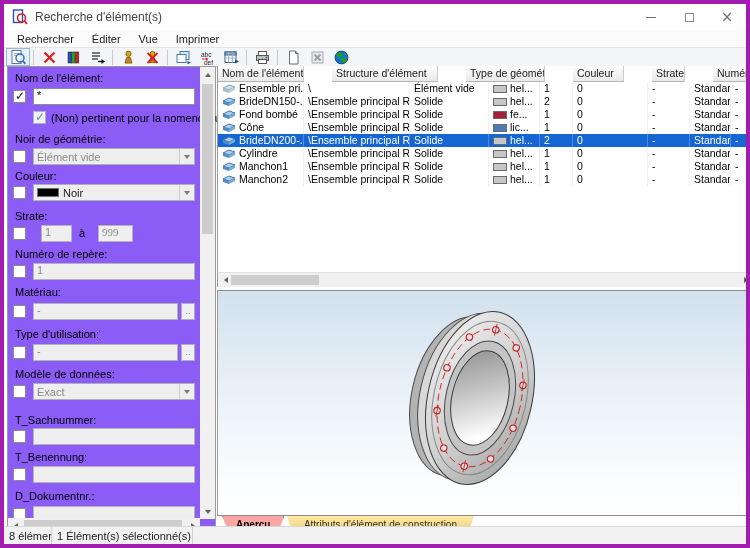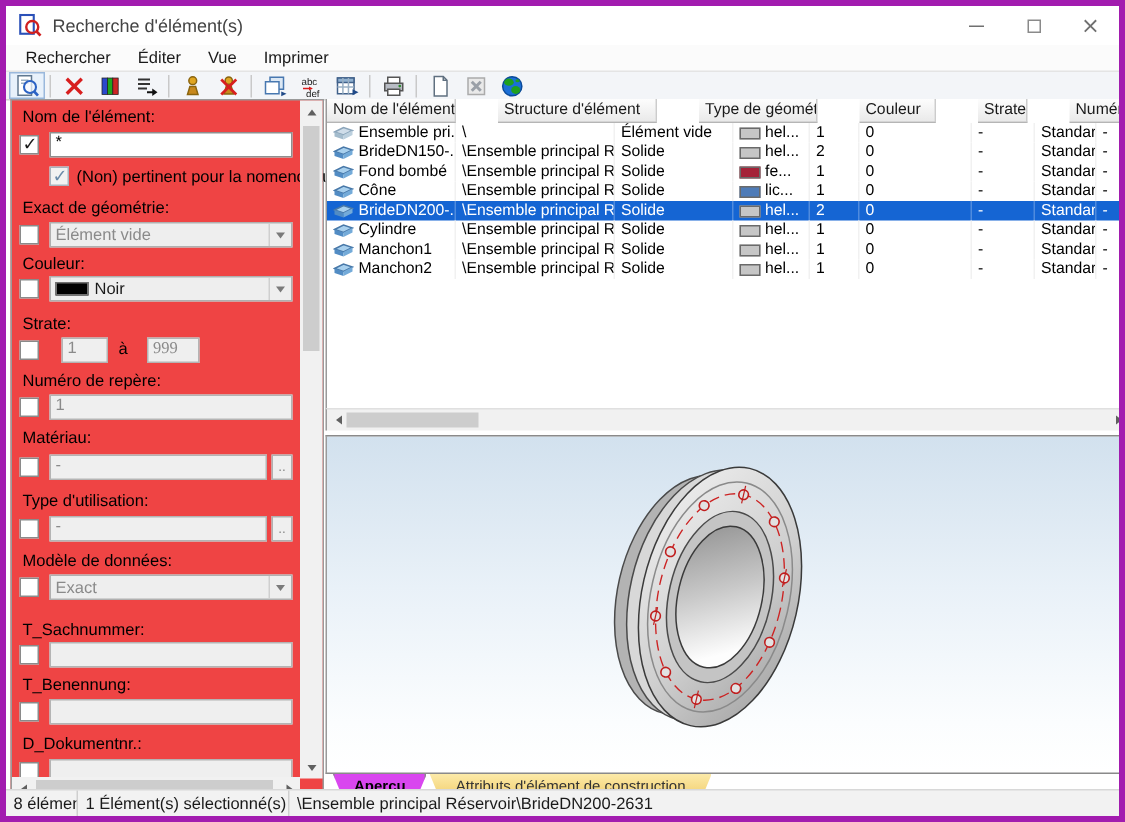--- a/index.html
+++ b/index.html
@@ -20,21 +20,21 @@
   .close-glyph { font-size:15px; line-height:1; color:#707070; font-family:"DejaVu Sans",sans-serif; }
   
   .menubar { position:absolute; left:0; top:26px; right:0; height:18px; background:#fbfbfb; border-bottom:1px solid #e4e4e4; display:flex; align-items:center; padding-left:4px;text-align:right; }
   .menu-item { font-size:11px; color:#1a1a1a; padding:0 9px; height:100%; display:flex; align-items:center; }
   
   .toolbar { position:absolute; left:0; top:44px; right:0; height:19px; background:#f3f5f8; border-bottom:1px solid #d6d6d6; display:flex; align-items:center; padding-left:2px; }
   .tbtn { width:24px; height:18px; display:flex; align-items:center; justify-content:center; }
   .tbtn.boxed { border:1px solid #9ab8dc; background:#e8f1fb; }
   .tsep { width:1px; height:15px; background:#c9c9c9; margin:0 3px; }
   
-  .left-panel { position:absolute; left:3px; top:62px; width:209px; height:468px; background:#ef4444; border:1px solid #9a9a9a; }
+  .left-panel { position:absolute; left:3px; top:62px; width:209px; height:468px; background:#8b5cf6; border:1px solid #9a9a9a; }
   .lp-label { position:absolute; left:7px; font-size:11px; color:#000; white-space:nowrap; }
   .cb { position:absolute; width:13px; height:13px; border:1px solid #8a8a8a; background:#fff; }
   .cb.on::after { content:"\2713"; position:absolute; left:1px; top:-2px; font-size:12px; color:#1a1a1a; }
   .cb.dim { border-color:#a8b4be; background:#f2f2f2; }
   .cb.dim::after { color:#6a8aa8; }
   .tin { position:absolute; height:17px; border:1px solid #8f8f8f; background:#fff; font-family:"Liberation Sans",sans-serif; font-size:11px; padding:0 3px; color:#000; }
   .tin.dis { background:#efefef; color:#8a8a8a; border-color:#b4b4b4; }
   .combo { position:absolute; height:17px; border:1px solid #b0b0b0; background:#eeeeee; color:#8a8a8a; font-size:11px; display:flex; align-items:center; padding-left:3px; }
   .combo .carrow { margin-left:auto; width:15px; align-self:stretch; border-left:1px solid #cfcfcf; display:flex; align-items:center; justify-content:center; }
   .tri-down { width:0; height:0; border-left:3.5px solid transparent; border-right:3.5px solid transparent; border-top:4px solid #7a7a7a; }
@@ -61,21 +61,21 @@
   .tcell { font-size:10.5px; color:#000; line-height:13px; padding-left:4px; white-space:nowrap; overflow:hidden; border-right:1px solid #f1f1f1; display:flex; align-items:center; }
   .tcell .rowicon { flex:none; margin-right:3px; }
   .rswatch { flex:none; width:14px; height:8px; border:1px solid #6a6a6a; margin-right:3px; }
   .trow.sel { background:#1565d3; }
   .trow.sel .tcell { color:#ffffff; border-right-color:rgba(255,255,255,.25); }
   
   .preview { position:absolute; left:213px; top:286px; width:536px; height:226px; border:1px solid #8a8a8a; border-left:1px solid #9a9a9a;
     background:linear-gradient(#d2e1ee 0%, #e9f1f8 45%, #fbfdfe 85%, #ffffff 100%); overflow:hidden; }
   .tabbar { position:absolute; left:213px; top:512px; width:536px; height:17px; background:#ffffff; display:flex; align-items:stretch; padding-left:5px; }
   .tab { clip-path:polygon(0 0, 100% 0, calc(100% - 7px) 100%, 7px 100%); font-size:10px; display:flex; align-items:center; justify-content:center; padding:0 14px; white-space:nowrap; }
-  .tab.active { background:#d946ef; font-weight:bold; color:#000; box-shadow:inset 0 -1px 0 #8a8a8a, inset 1px 0 0 #8a8a8a, inset -1px 0 0 #8a8a8a; }
+  .tab.active { background:#fca5a5; font-weight:bold; color:#000; box-shadow:inset 0 -1px 0 #8a8a8a, inset 1px 0 0 #8a8a8a, inset -1px 0 0 #8a8a8a; }
   .tab.attr { background:linear-gradient(#fceaa9,#f1cc69); color:#333; box-shadow:inset 0 -1px 0 #c2a24e; margin-left:2px; min-width:188px; }
   
   .statusbar { position:absolute; left:0; bottom:0; right:0; height:18px; background:#f2f2f2; border-top:1px solid #d8d8d8; display:flex; align-items:center; font-size:11px; color:#1a1a1a; }
   .sseg { padding:0 5px; height:100%; display:flex; align-items:center; border-right:1px solid #cfcfcf; white-space:nowrap; overflow:hidden; }
 </style>
 </head>
 <body>
 
 <div class="win">
 
@@ -214,21 +214,21 @@
   </div>
 
   <div class="left-panel">
     <div class="lp-label" style="top:5px;">Nom de l'élément:</div>
     <div class="cb on" style="left:5px; top:23px;"></div>
     <div class="tin" style="left:25px; top:21px; width:162px;">*</div>
 
     <div class="cb dim on" style="left:25px; top:44px;"></div>
     <div class="lp-label" style="left:43px; top:45px;">(Non) pertinent pour la nomenclature</div>
 
-    <div class="lp-label" style="top:66px;">Exact de géométrie:</div>
+    <div class="lp-label" style="top:66px;">Noir de géométrie:</div>
     <div class="cb" style="left:5px; top:83px;"></div>
     <div class="combo" style="left:25px; top:81px; width:162px;">
       <span>Élément vide</span>
       <span class="carrow">
           <span class="tri-down"></span>
         </span>
     </div>
 
     <div class="lp-label" style="top:103px;">Couleur:</div>
     <div class="cb" style="left:5px; top:119px;"></div>
@@ -538,16 +538,15 @@
   </div>
 
   <div class="tabbar">
     <div class="tab active">Aperçu</div>
     <div class="tab attr">Attributs d'élément de construction</div>
   </div>
 
   <div class="statusbar">
     <div class="sseg" style="width:48px;">8 éléments</div>
     <div class="sseg" style="width:141px;">1 Élément(s) sélectionné(s)</div>
-    <div class="sseg" style="flex:1; border-right:none;">\Ensemble principal Réservoir\BrideDN200-2631</div>
   </div>
 
 </div>
 
 </body></html>

